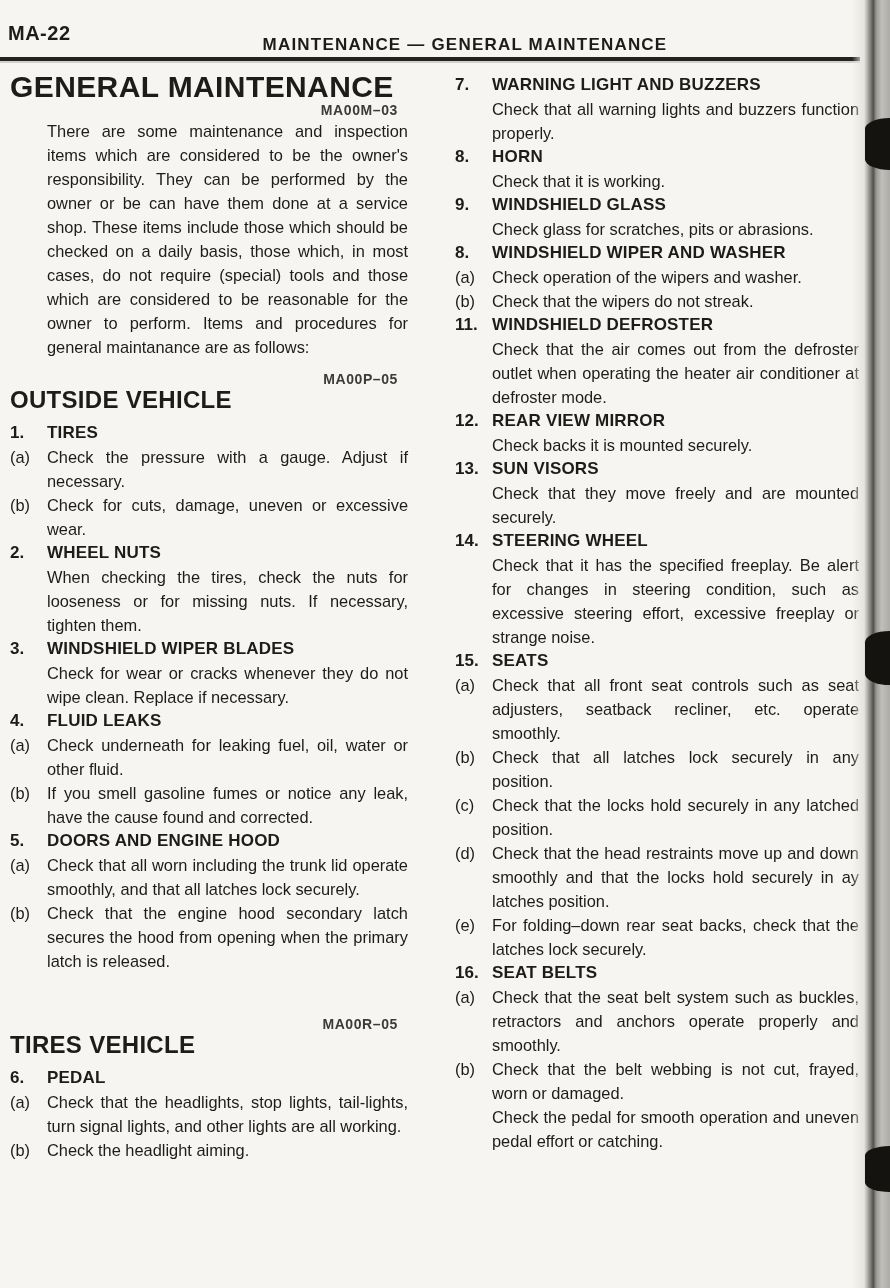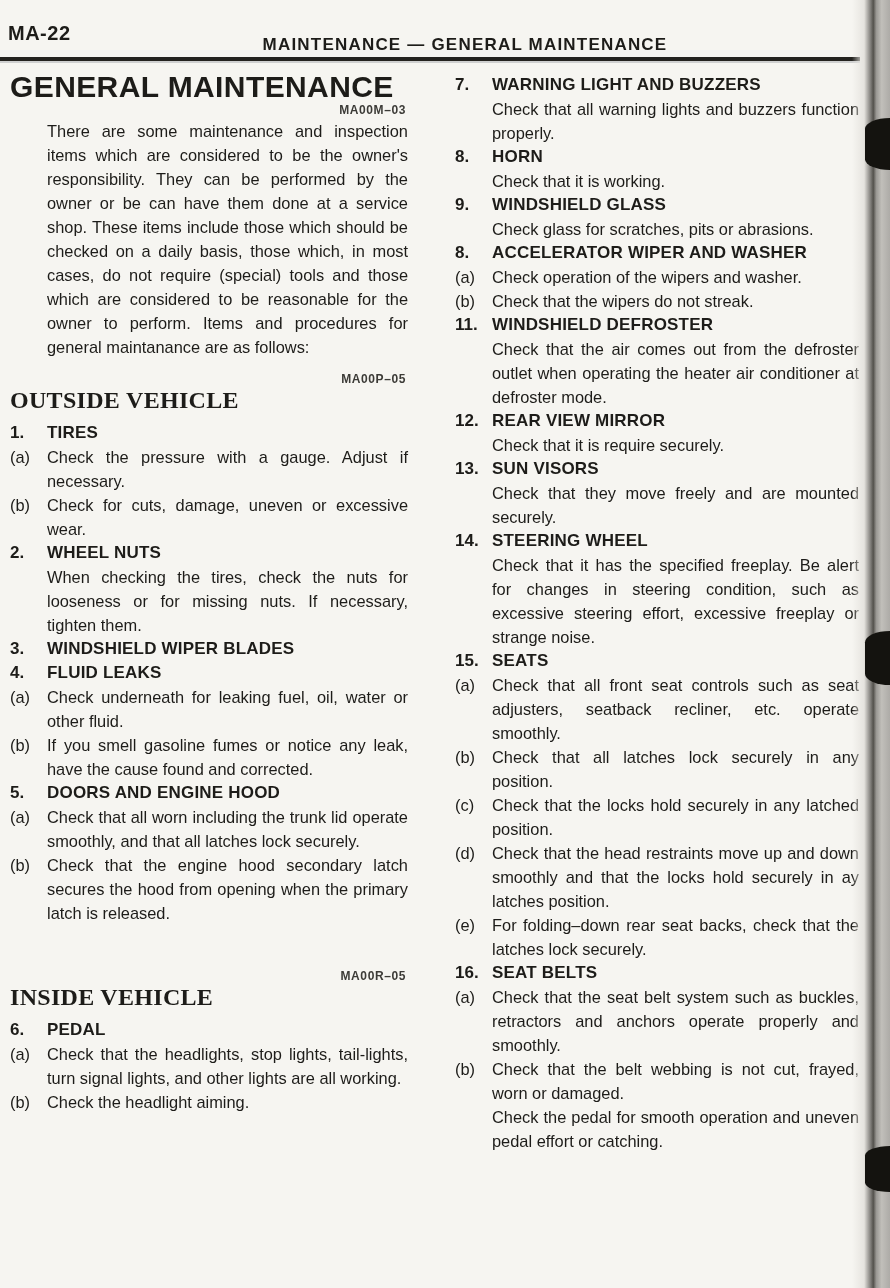--- a/index.html
+++ b/index.html
@@ -28,25 +28,25 @@
   
   .col{position:absolute;font-size:16.4px;line-height:24px;}
   .col.left{left:10px;top:70px;width:398px;}
   .col.right{left:455px;top:73px;width:404px;}
   h1{
     font-size:30px;font-weight:700;letter-spacing:.4px;
     margin:0 0 1px 0;line-height:34px;
   }
   h2{
     font-size:24px;font-weight:700;letter-spacing:.3px;
-    margin:0 0 7px 0;line-height:28px;font-family:Liberation Serif, serif;
+    margin:0 0 7px 0;line-height:28px;
   }
   .code{
-    text-align:right;font-size:12px;font-weight:600;color:#3c3b37;
-    letter-spacing:.6px;line-height:11px;margin:1px 2px 1px 0;
+    text-align:right;font-size:14px;font-weight:600;color:#3c3b37;
+    letter-spacing:.6px;line-height:11px;margin:1px 10px 1px 0;
   }
   .intro{margin:3px 0 0 37px;text-align:justify;}
   .sec{margin-top:15px;}
   .sec.gap{margin-top:46px;}
   .item{margin:0;}
   .trow{display:flex;align-items:baseline;}
   .gut{flex:0 0 37px;}
   .num{font-weight:700;font-size:17px;}
   .mk{font-size:16.4px;}
   .ititle{font-weight:700;font-size:17px;letter-spacing:.2px;flex:1;}
@@ -106,20 +106,24 @@
             <div class="trow">
               <span class="gut mk"></span>
               <span class="etext">When checking the tires, check the nuts for looseness or for missing nuts. If necessary, tighten them.</span>
             </div>
           </div>
           <div class="item">
             <div class="trow">
               <span class="gut num">3.</span>
               <span class="ititle">WINDSHIELD WIPER BLADES</span>
             </div>
+            <div class="trow">
+              <span class="gut mk"></span>
+              <span class="etext">Check for wear or cracks whenever they do not wipe clean. Replace if necessary.</span>
+            </div>
           </div>
           <div class="item">
             <div class="trow">
               <span class="gut num">4.</span>
               <span class="ititle">FLUID LEAKS</span>
             </div>
             <div class="trow">
               <span class="gut mk">(a)</span>
               <span class="etext">Check underneath for leaking fuel, oil, water or other fluid.</span>
             </div>
@@ -138,21 +142,21 @@
               <span class="etext">Check that all worn including the trunk lid operate smoothly, and that all latches lock securely.</span>
             </div>
             <div class="trow">
               <span class="gut mk">(b)</span>
               <span class="etext">Check that the engine hood secondary latch secures the hood from opening when the primary latch is released.</span>
             </div>
           </div>
         </div>
         <div class="sec gap">
           <div class="code">MA00R–05</div>
-          <h2>INSIDE VEHICLE</h2>
+          <h2>TIRES VEHICLE</h2>
           <div class="item">
             <div class="trow">
               <span class="gut num">6.</span>
               <span class="ititle">PEDAL</span>
             </div>
             <div class="trow">
               <span class="gut mk">(a)</span>
               <span class="etext">Check that the headlights, stop lights, tail-lights, turn signal lights, and other lights are all working.</span>
             </div>
             <div class="trow">
@@ -191,21 +195,21 @@
           <span class="ititle">WINDSHIELD GLASS</span>
         </div>
         <div class="trow">
           <span class="gut mk"></span>
           <span class="etext">Check glass for scratches, pits or abrasions.</span>
         </div>
       </div>
       <div class="item">
         <div class="trow">
           <span class="gut num">8.</span>
-          <span class="ititle">ACCELERATOR WIPER AND WASHER</span>
+          <span class="ititle">WINDSHIELD WIPER AND WASHER</span>
         </div>
         <div class="trow">
           <span class="gut mk">(a)</span>
           <span class="etext">Check operation of the wipers and washer.</span>
         </div>
         <div class="trow">
           <span class="gut mk">(b)</span>
           <span class="etext">Check that the wipers do not streak.</span>
         </div>
       </div>
@@ -219,21 +223,21 @@
           <span class="etext">Check that the air comes out from the defroster outlet when operating the heater air conditioner at defroster mode.</span>
         </div>
       </div>
       <div class="item">
         <div class="trow">
           <span class="gut num">12.</span>
           <span class="ititle">REAR VIEW MIRROR</span>
         </div>
         <div class="trow">
           <span class="gut mk"></span>
-          <span class="etext">Check that it is require securely.</span>
+          <span class="etext">Check backs it is mounted securely.</span>
         </div>
       </div>
       <div class="item">
         <div class="trow">
           <span class="gut num">13.</span>
           <span class="ititle">SUN VISORS</span>
         </div>
         <div class="trow">
           <span class="gut mk"></span>
           <span class="etext">Check that they move freely and are mounted securely.</span>

